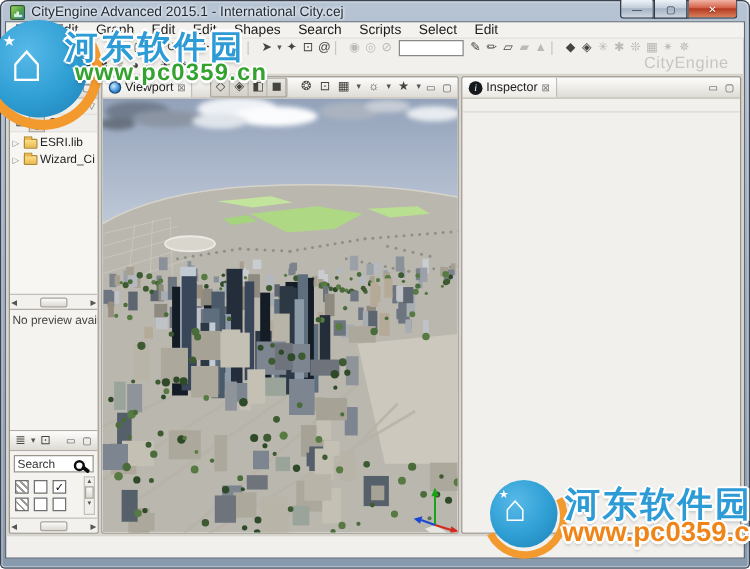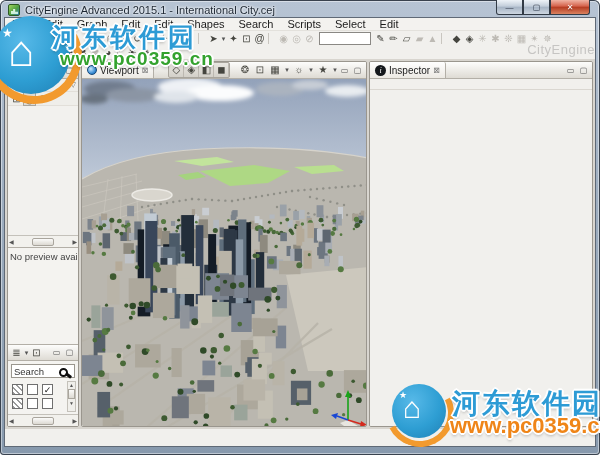--- a/index.html
+++ b/index.html
@@ -28,21 +28,21 @@
   .tb1{height:16px;border-top:1px solid #e3e1dc}
   .tb2{height:13px}
   .tbtn{width:13px;height:14px;line-height:14px;text-align:center;font-size:10px;color:#45453f;flex:0 0 auto}
   .tbtn.dis{color:#bdbab4}
   .tbtn.drop,.drop{width:7px;font-size:7px;color:#555}
   .sep{width:7px;height:11px;border-left:1px solid #c9c6c0;margin:0 2px;flex:0 0 auto}
   .tsearch{width:52px;height:13px;border:1px solid #8a8884;font-size:10px;margin:0 3px;background:#fff}
   .lead1{margin-left:100px}
   .gen-label{font-size:10px;color:#3c3c38;margin:0 3px 0 1px;white-space:nowrap}
   .lead2{margin-left:12px}
-  .brand{position:absolute;right:0;top:24px;font-size:13px;color:#c6c5c3;letter-spacing:.5px;z-index:4}
+  .brand{position:absolute;right:12px;top:24px;font-size:13px;color:#c6c5c3;letter-spacing:.5px;z-index:4}
   
   .workbench{position:absolute;top:41px;left:0;right:0;bottom:17px;background:#d8d5cf}
   .panel{position:absolute;top:2px;bottom:2px;border:1px solid #9a968e;background:#f2f1ee;border-radius:2px;overflow:hidden}
   .nav{left:2px;width:72px;display:flex;flex-direction:column}
   .vp{left:76px;width:286px}
   .insp{left:364px;right:2px}
   .tabbar{height:17px;background:linear-gradient(#fdfdfc,#dedbd4);border-bottom:1px solid #b3afa7;display:flex;align-items:center}
   .tab{display:flex;align-items:center;gap:3px;padding:0 5px;height:100%;
     background:linear-gradient(#ffffff,#ece9e3);border-right:1px solid #b3afa7;border-radius:2px 2px 0 0;font-size:10px;color:#222;white-space:nowrap}
   .tclose{font-size:8px;color:#777}
@@ -200,20 +200,32 @@
                 <span class="tbtn">✶</span>
               </span>
             <span class="chev">▽</span>
           </div>
           <div class="navrow" style="height:14px">
             <span style="display:flex">
                 <span class="tbtn">⊞</span>
                 <span class="tbtn pressed" style="background: rgb(222, 219, 212); border: 1px solid rgb(169, 165, 157);">◉</span>
                 <span class="tbtn">⊕</span>
               </span>
+          </div>
+          <div class="tree">
+            <div class="trow">
+              <span class="expander">▷</span>
+              <span class="folder"></span>
+              <span>ESRI.lib</span>
+            </div>
+            <div class="trow">
+              <span class="expander">▷</span>
+              <span class="folder"></span>
+              <span>Wizard_Ci</span>
+            </div>
           </div>
           <div class="hscroll">
             <span>◀</span>
             <span class="thumb"></span>
             <span>▶</span>
           </div>
         </div>
 
         <div class="preview">
           <span>No preview avail</span>

